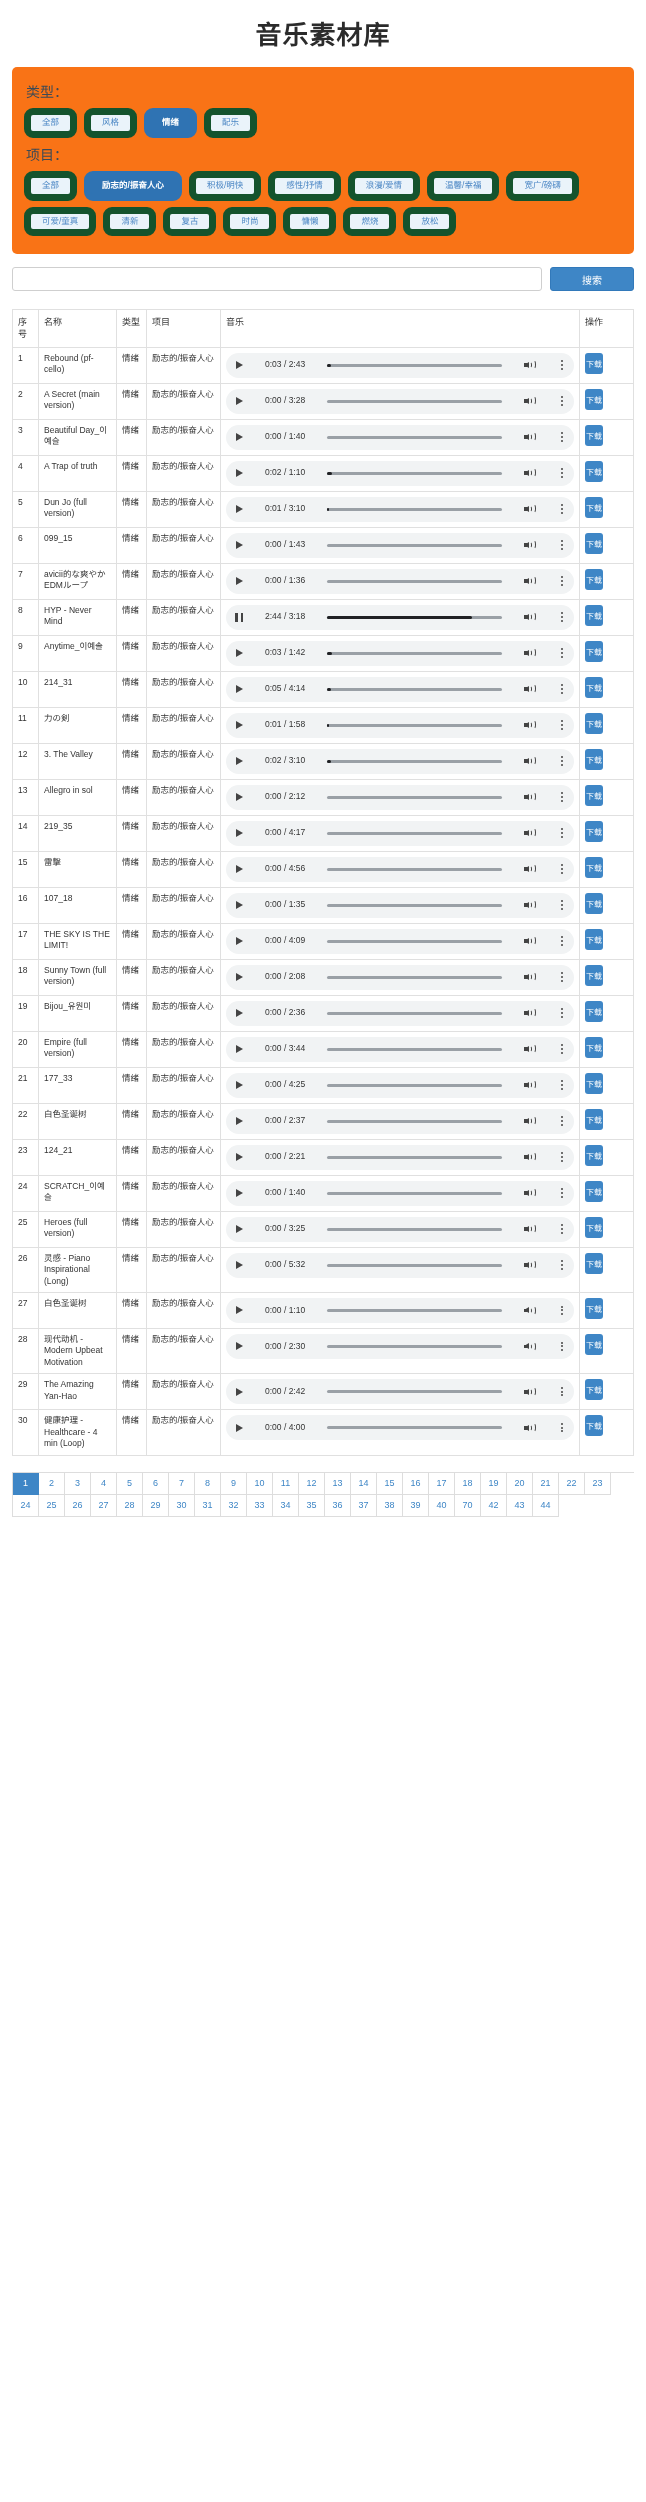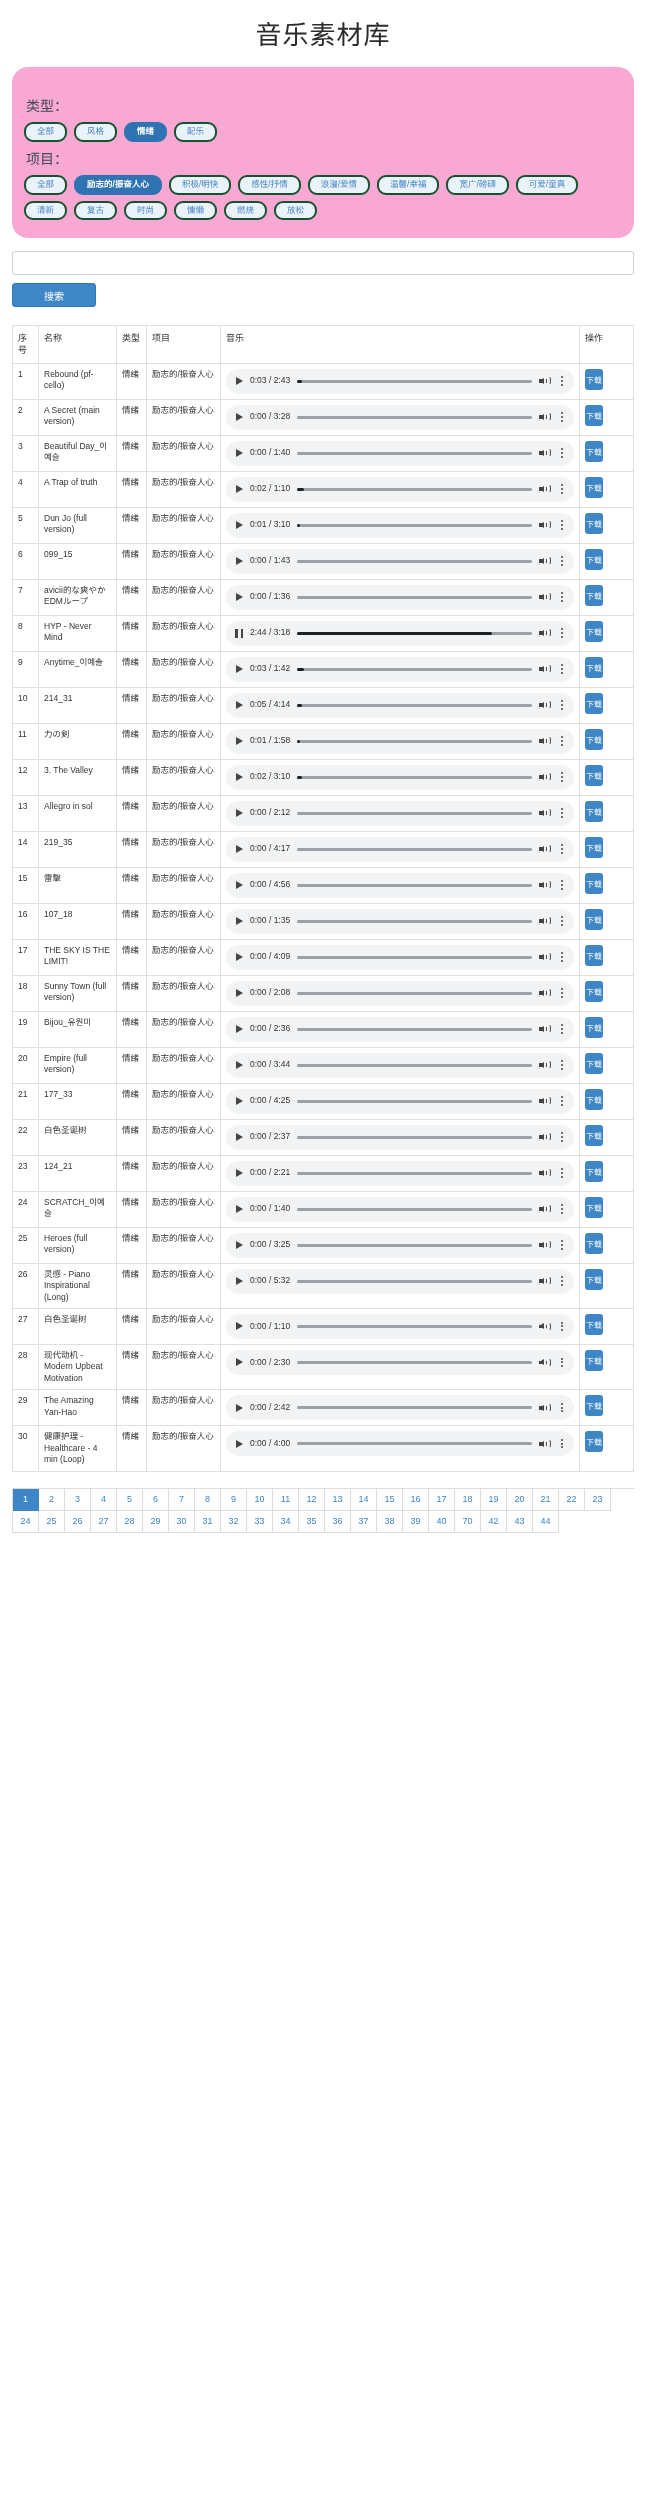--- a/index.html
+++ b/index.html
@@ -10,32 +10,32 @@
     font-family: "Liberation Sans", "DejaVu Sans", sans-serif;
   }
   body { width: 646px; }
 
   .page { width: 646px; padding: 0 0 14px 0; }
 
   
   .page-title {
     text-align: center;
     font-size: 26px;
-    font-weight: 400;
+    font-weight: 700;
     color: #2b2b2b;
     margin: 14px 0 16px 0;
     letter-spacing: 1px;
   }
 
   
   .filter-panel {
     margin: 0 12px;
-    background: #f9a8d4;
-    border-radius: 16px;
-    padding: 24px 12px 12px 12px;
+    background: #f97316;
+    border-radius: 5px;
+    padding: 10px 12px 12px 12px;
   }
   .filter-group-label {
     font-size: 14px;
     color: #3d4a55;
     margin: 4px 0 7px 2px;
     font-weight: 400;
   }
   .tag-row {
     display: flex;
     flex-wrap: wrap;
@@ -45,40 +45,39 @@
   .tag {
     display: inline-flex;
     align-items: center;
     justify-content: center;
     min-height: 17px;
     padding: 3px 11px;
     font-size: 8.5px;
     line-height: 1.15;
     color: #4a86c4;
     background: #eaf3fa;
-    border: 2px solid #14532d;
+    border: 7px solid #14532d;
     border-radius: 9px;
     white-space: nowrap;
     cursor: pointer;
     user-select: none;
   }
   .tag.active {
     background: #2f73b3;
     border-color: #2f73b3;
     color: #ffffff;
     font-weight: 600;
   }
 
   
   .search-bar {
     display: flex;
     align-items: stretch;
     margin: 13px 12px 18px 12px;
     gap: 8px;
-    flex-direction: column;
   }
   .search-input {
     flex: 1 1 auto;
     height: 24px;
     border: 1px solid #cfcfcf;
     border-radius: 3px;
     background: #fff;
     font-size: 10px;
     padding: 0 7px;
     color: #333;
@@ -132,21 +131,21 @@
   td.cell-act   { vertical-align: middle; text-align: center; }
 
   
   .audio-player {
     display: flex;
     align-items: center;
     background: #f1f3f4;
     border-radius: 16px;
     height: 25px;
     padding: 0 7px;
-    gap: 5px;
+    gap: 20px;
     min-width: 0;
   }
   .ap-btn {
     flex: 0 0 auto;
     width: 12px; height: 12px;
     display: flex; align-items: center; justify-content: center;
     cursor: pointer;
   }
   .icon-play {
     width: 0; height: 0;

